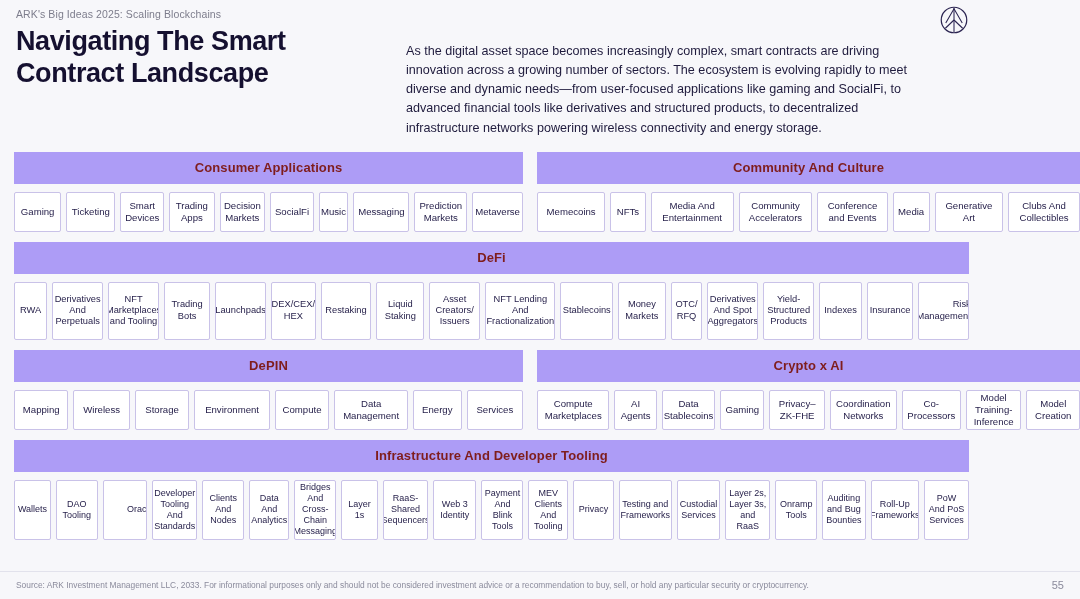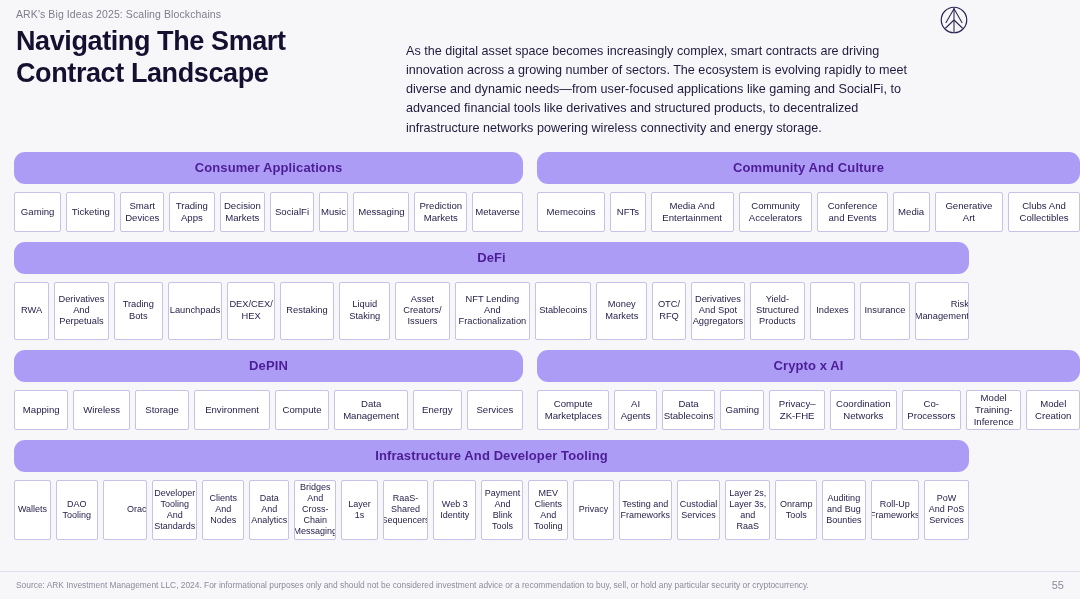--- a/index.html
+++ b/index.html
@@ -31,26 +31,25 @@
 
   
   .rows{margin-top:14px;}
   .band{display:flex;gap:14px;margin-bottom:10px;}
   .col{flex:1;min-width:0;}
   .col.half-left{flex:0 0 509px;}
   .col.half-right{flex:0 0 543px;}
 
   .sec-head{
     background:#ad9cf6;
-    color:#4c1d95;
+    color:#7f1d1d;
     font-size:13px;font-weight:bold;
     text-align:center;
     padding:8px 0 9px;
     letter-spacing:.1px;
-    border-radius:11px;
   }
   .tiles{display:flex;gap:5px;margin-top:8px;}
   .tile{
     background:#ffffff;
     border:1px solid #c9c2e8;
     border-radius:2px;
     display:flex;align-items:center;justify-content:center;
     text-align:center;
     color:#221c47;
     box-sizing:border-box;
@@ -131,20 +130,21 @@
           </div>
       </div>
     </div>
 
     <div class="band">
       <div class="col">
         <div class="sec-head">DeFi</div>
         <div class="tiles r-3line">
             <div class="tile" style="flex: 0 1 3.781%;">RWA</div>
             <div class="tile" style="flex: 0 1 5.86%;">Derivatives And Perpetuals</div>
+            <div class="tile" style="flex: 0 1 5.86%;">NFT Marketplaces and Tooling</div>
             <div class="tile" style="flex: 0 1 5.293%;">Trading Bots</div>
             <div class="tile" style="flex: 0 1 5.86%;">Launchpads</div>
             <div class="tile" style="flex: 0 1 5.104%;">DEX/CEX/ HEX</div>
             <div class="tile" style="flex: 0 1 5.86%;">Restaking</div>
             <div class="tile" style="flex: 0 1 5.482%;">Liquid Staking</div>
             <div class="tile" style="flex: 0 1 5.86%;">Asset Creators/ Issuers</div>
             <div class="tile" style="flex: 0 1 8.129%;">NFT Lending And Fractionalization</div>
             <div class="tile" style="flex: 0 1 6.049%;">Stablecoins</div>
             <div class="tile" style="flex: 0 1 5.482%;">Money Markets</div>
             <div class="tile" style="flex: 0 1 3.592%;">OTC/ RFQ</div>
@@ -211,17 +211,17 @@
             <div class="tile" style="flex: 0 1 5.078%;">Auditing and Bug Bounties</div>
             <div class="tile" style="flex: 0 1 5.664%;">Roll-Up Frameworks</div>
             <div class="tile" style="flex: 0 1 5.273%;">PoW And PoS Services</div>
           </div>
       </div>
     </div>
 
   </div>
 
   <div class="footer">
-    <div class="source">Source: ARK Investment Management LLC, 2024. For informational purposes only and should not be considered investment advice or a recommendation to buy, sell, or hold any particular security or cryptocurrency.</div>
+    <div class="source">Source: ARK Investment Management LLC, 2033. For informational purposes only and should not be considered investment advice or a recommendation to buy, sell, or hold any particular security or cryptocurrency.</div>
     <div class="pageno">55</div>
   </div>
 
 </div>
 
 </body></html>

